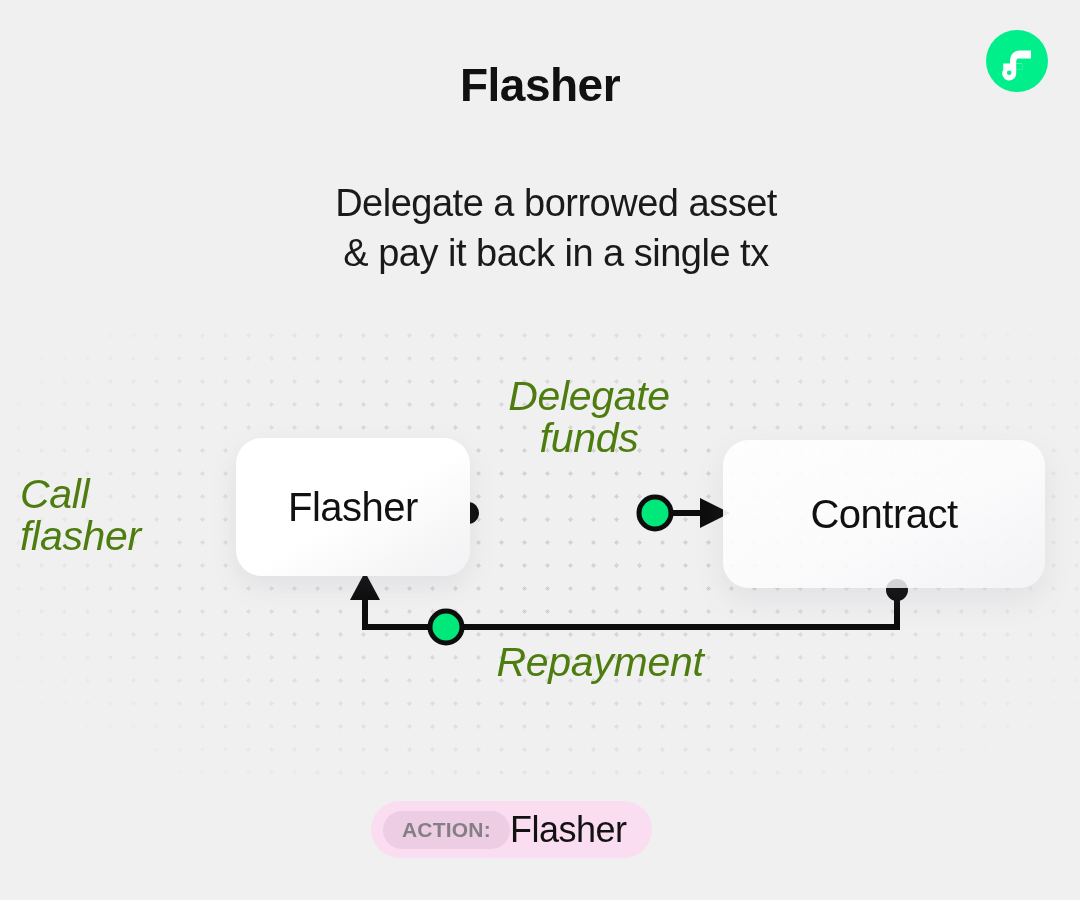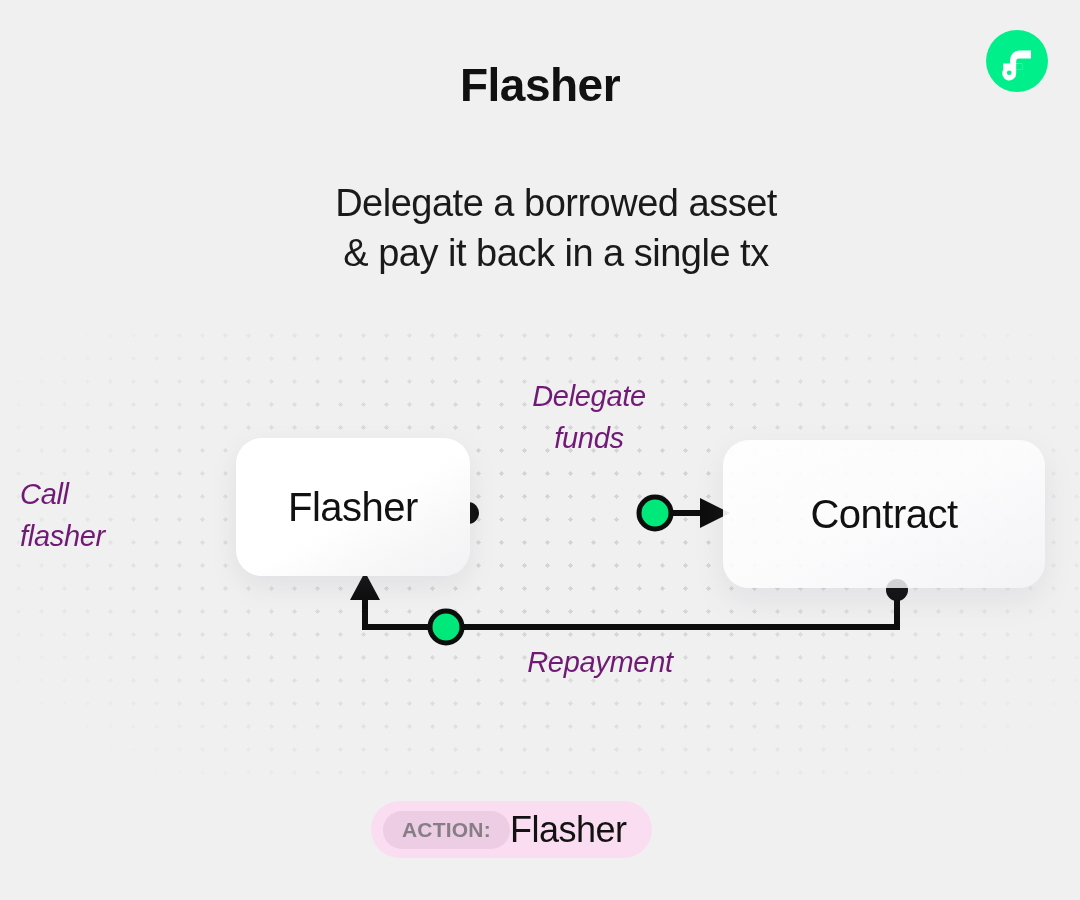--- a/index.html
+++ b/index.html
@@ -116,23 +116,23 @@
     height: 148px;
     font-size: 40px;
     line-height: 53px;
     background: linear-gradient(155deg, rgba(255,255,255,0.93) 0%, rgba(253,253,254,0.88) 50%, rgba(244,244,248,0.80) 100%);
     box-shadow: 0 12px 30px rgba(120,124,150,0.12);
   }
 
   .edge-label {
     position: absolute;
     font-style: italic;
-    font-size: 29px;
+    font-size: 41px;
     line-height: 42px;
-    color: #701a75;
+    color: #4d7c0f;
     letter-spacing: -0.3px;
   }
   #label-call-flasher {
     left: 20px;
     top: 473px;
     width: 200px;
     text-align: left;
   }
   #label-delegate-funds {
     left: 468px;

